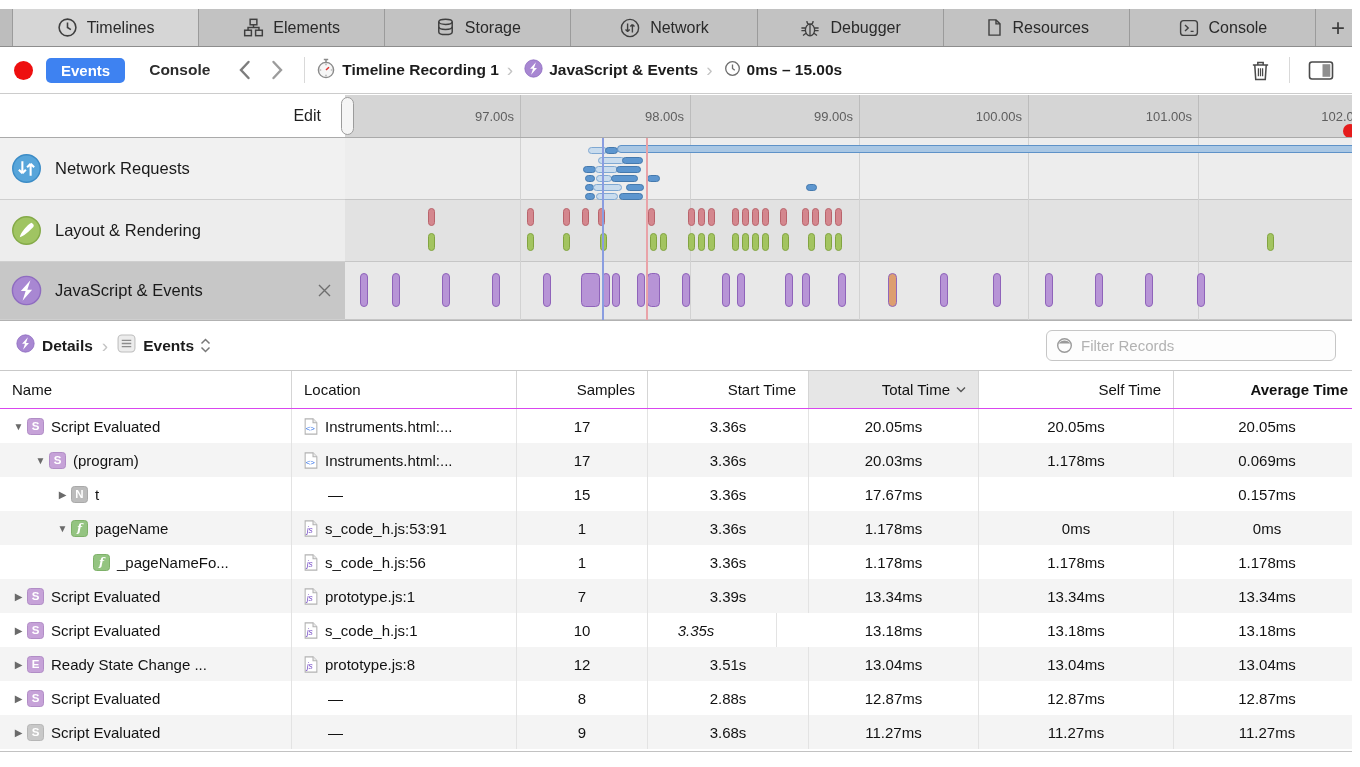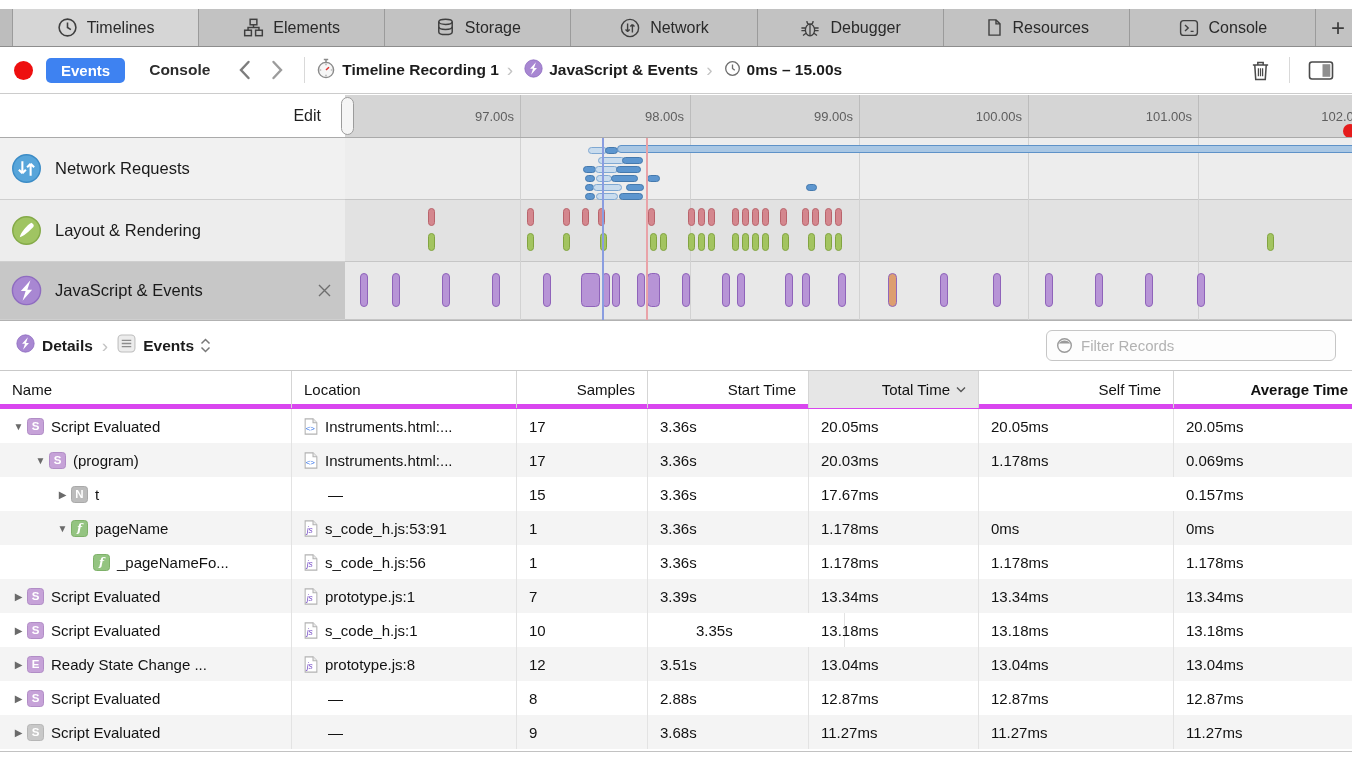--- a/index.html
+++ b/index.html
@@ -71,33 +71,33 @@
   .db-sep{font-size:19px;color:#c4c4c4;margin:0 9px;font-weight:400;}
   .updown{margin-left:6px;display:flex;align-items:center;}
   #filter-field{margin-left:auto;position:relative;width:290px;height:31px;}
   #filter-input{width:100%;height:100%;box-sizing:border-box;border:1px solid #c6c6c6;border-radius:6px;
                 background:#fdfdfd;padding:0 10px 0 34px;font-size:15px;font-family:"Liberation Sans",sans-serif;
                 color:#333;outline:none;}
   #filter-input::placeholder{color:#b2b2b2;}
   .filter-icon{position:absolute;left:10px;top:7px;pointer-events:none;}
   
   #thead{position:absolute;left:0;top:371px;width:1360px;height:38px;background:#fff;
-         border-bottom:5px solid #d946ef;box-sizing:border-box;}
+         border-bottom:1px solid #d946ef;box-sizing:border-box;}
   .hcell{position:absolute;top:0;height:37px;display:flex;align-items:center;font-size:15px;color:#111;
          box-sizing:border-box;border-right:1px solid #d5d5d5;padding:0 12px;white-space:nowrap;}
   .hcell.right{justify-content:flex-end;}
   .hcell.sorted{background:#e6e6e6;}
   .hcell:last-child{border-right:none;font-weight:bold;}
   .sort-chev{margin-left:6px;display:flex;align-items:center;}
   #tbody{position:absolute;left:0;top:409px;width:1360px;height:341px;overflow:hidden;}
   .trow{position:absolute;left:0;width:1360px;height:34px;background:#fff;}
   .trow.alt{background:#f4f4f4;}
   .tcell{position:absolute;top:0;height:34px;display:flex;align-items:center;font-size:15px;color:#121212;
          box-sizing:border-box;border-right:1px solid #e3e3e3;padding:0 12px;white-space:nowrap;overflow:hidden;}
-  .tcell.right{justify-content:flex-start;}
+  .tcell.right{justify-content:center;}
   .tcell:last-child{border-right:none;}
   .disc{width:13px;flex:none;font-size:10px;color:#6a6a6a;text-align:center;}
   .badge{width:17px;height:17px;border-radius:3.5px;display:flex;align-items:center;justify-content:center;
          font-size:11.5px;font-weight:700;color:#fff;flex:none;box-sizing:border-box;margin:0 7px 0 2px;}
   .badge.purple{background:#c6a2d8;border:1px solid #b18dc6;}
   .badge.green{background:#94c481;border:1px solid #7eb169;font-style:italic;font-family:"DejaVu Serif",serif;}
   .badge.gray{background:#bcbcbc;border:1px solid #a9a9a9;}
   .badge.graylight{background:#c8c8c8;border:1px solid #b6b6b6;}
   .loc-icon{margin-right:7px;flex:none;display:flex;align-items:center;}
   .dash{margin-left:24px;}
@@ -648,21 +648,21 @@
               <path d="M1 .8 h7.4 L12 4.4 V15.2 H1 Z" fill="#fff" stroke="#b2b2b2"></path>
               <path d="M8.4 .8 v3.6 h3.6" fill="#ececec" stroke="#b2b2b2"></path>
               <text x="2.4" y="12.4" font-size="8" fill="#7a52c8" font-style="italic" font-family="Liberation Sans,sans-serif">js</text>
             </svg>
           </span>
           <span>s_code_h.js:1</span>
         </div>
         <div class="tcell right" style="left: 517px; width: 131px;">
           <span>10</span>
         </div>
-        <div class="tcell right" style="left: 684px; width: 161px;">
+        <div class="tcell right" style="left: 616px; width: 161px; font-style: italic;">
           <span>3.35s</span>
         </div>
         <div class="tcell right" style="left: 809px; width: 170px;">
           <span>13.18ms</span>
         </div>
         <div class="tcell right" style="left: 979px; width: 195px;">
           <span>13.18ms</span>
         </div>
         <div class="tcell right" style="left: 1174px; width: 186px;">
           <span>13.18ms</span>

